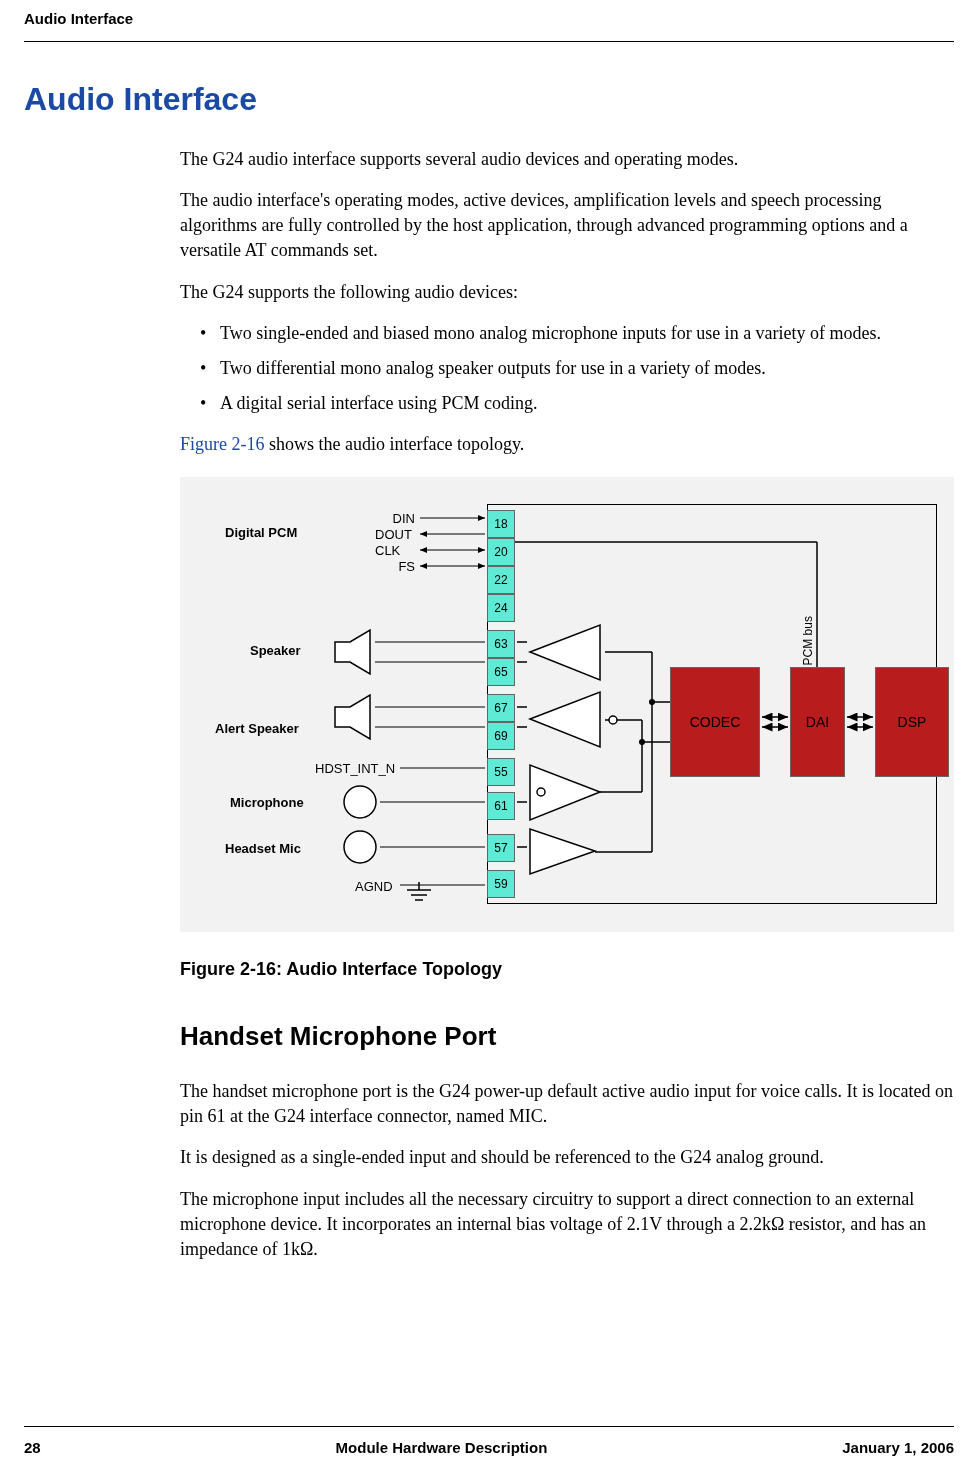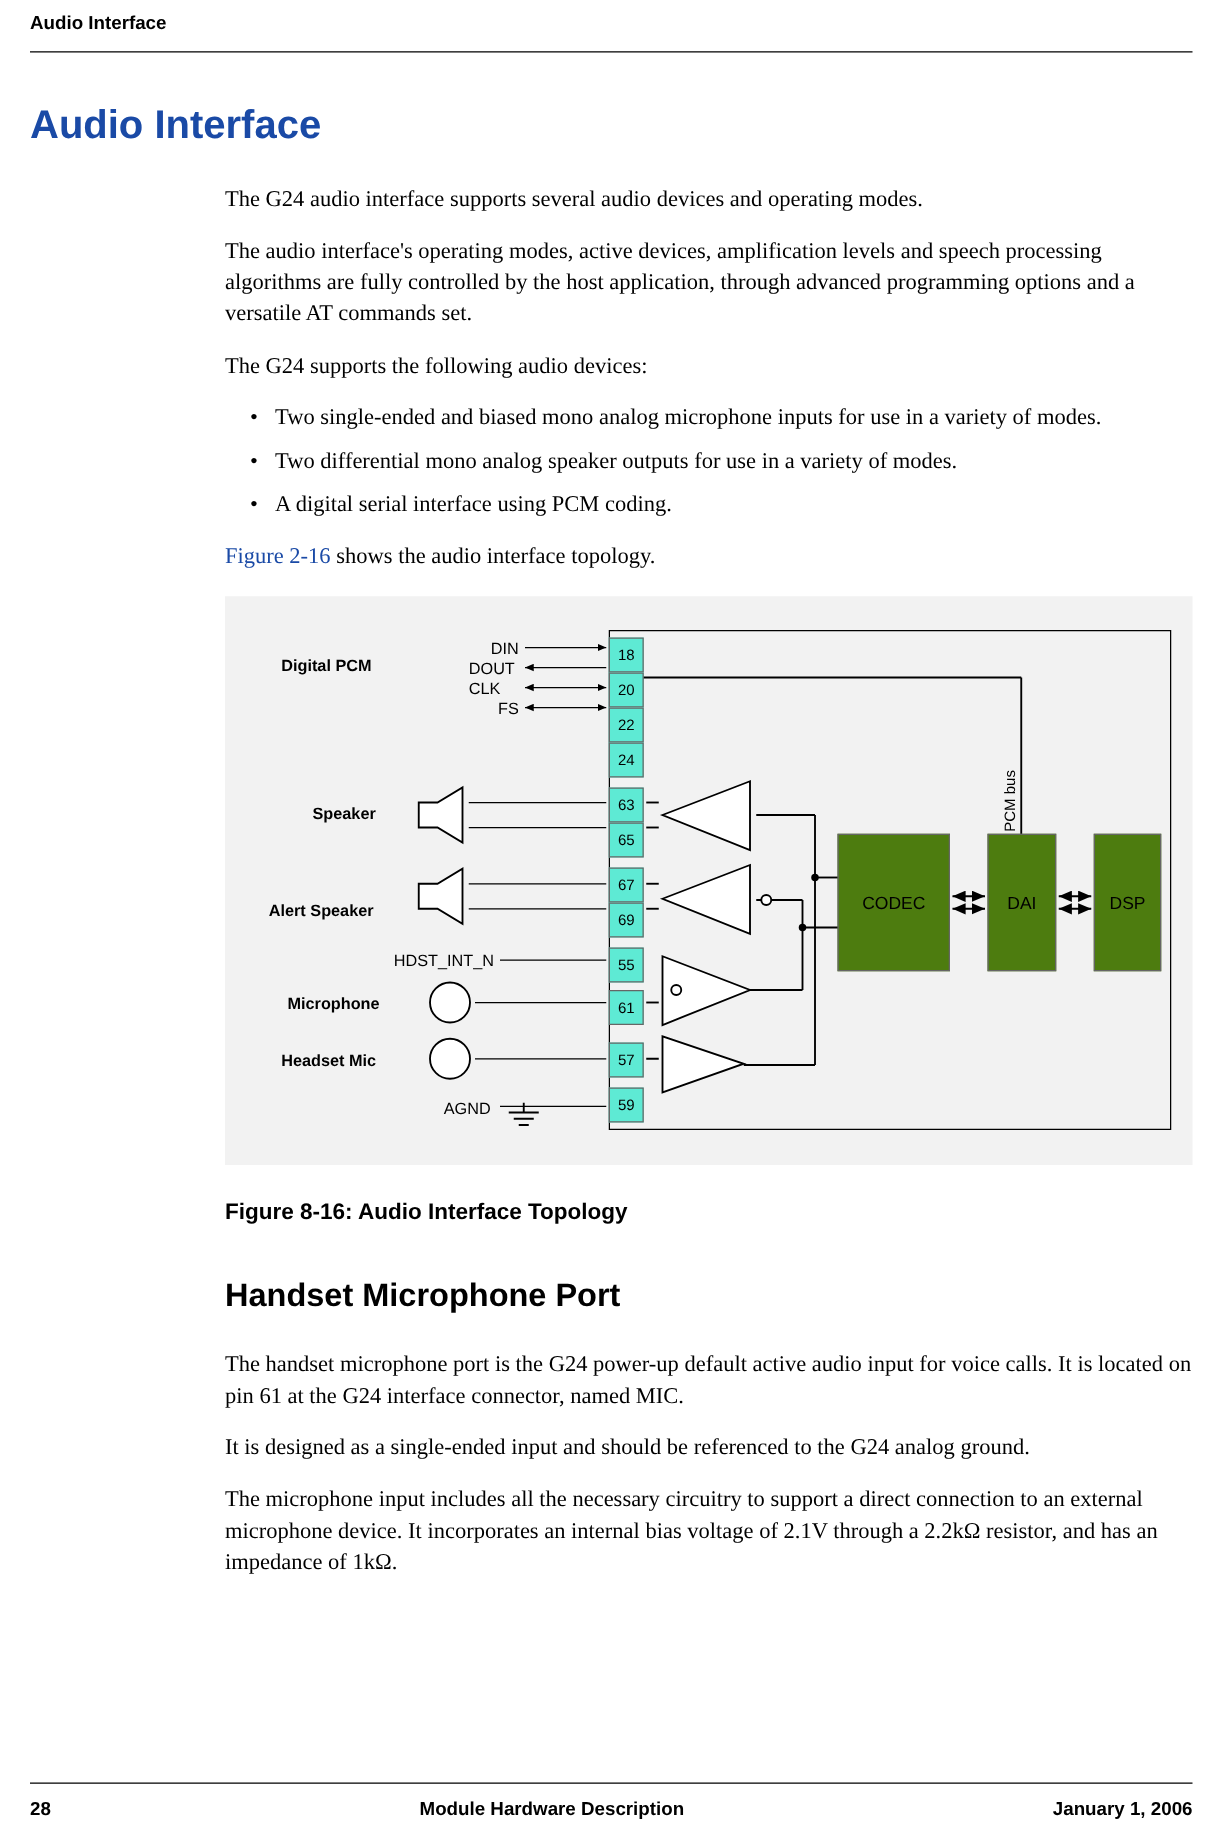--- a/index.html
+++ b/index.html
@@ -127,21 +127,21 @@
       background: #5eead4;
       font-family: Arial, Helvetica, sans-serif;
       font-size: 12px;
       display: flex;
       align-items: center;
       justify-content: center;
     }
     .chip-box {
       position: absolute;
       border: 1px solid #666;
-      background: #4d7c0f;
+      background: #b91c1c;
       font-family: Arial, Helvetica, sans-serif;
       font-size: 14px;
       display: flex;
       align-items: center;
       justify-content: center;
     }
     .amp-triangle {
       position: absolute;
     }
     .speaker-icon {
@@ -206,21 +206,21 @@
 
     <span class="diagram-label bold" style="left:50px;top:140px">Speaker</span>
     <span class="diagram-label bold" style="left:15px;top:218px">Alert Speaker</span>
     <span class="diagram-label" style="left:115px;top:258px">HDST_INT_N</span>
     <span class="diagram-label bold" style="left:30px;top:292px">Microphone</span>
     <span class="diagram-label bold" style="left:25px;top:338px">Headset Mic</span>
     <span class="diagram-label" style="left:155px;top:376px">AGND</span>
 
     <div class="chip-box" style="left:470px;top:165px;width:90px;height:110px">CODEC</div>
     <div class="chip-box" style="left:590px;top:165px;width:55px;height:110px">DAI</div>
-    <div class="chip-box" style="left:675px;top:165px;width:54px;height:110px">DSP</div>
+    <div class="chip-box" style="left:675px;top:165px;width:74px;height:110px">DSP</div>
 
     <span class="pcm-bus-label" style="left:608px;top:155px">PCM bus</span>
 
     <svg class="amp-triangle" style="left:325px;top:118px" width="80" height="65">
       <polygon points="5,32 75,5 75,60" fill="#fff" stroke="#000" stroke-width="1.5"></polygon>
     </svg>
     <svg class="amp-triangle" style="left:325px;top:185px" width="80" height="65">
       <polygon points="5,32 75,5 75,60" fill="#fff" stroke="#000" stroke-width="1.5"></polygon>
     </svg>
     <svg class="amp-triangle" style="left:325px;top:258px" width="80" height="65">
@@ -305,21 +305,21 @@
       <line x1="317" y1="140" x2="327" y2="140" stroke="#000" stroke-width="1.5"></line>
       <line x1="317" y1="160" x2="327" y2="160" stroke="#000" stroke-width="1.5"></line>
       <line x1="317" y1="205" x2="327" y2="205" stroke="#000" stroke-width="1.5"></line>
       <line x1="317" y1="225" x2="327" y2="225" stroke="#000" stroke-width="1.5"></line>
       <line x1="317" y1="300" x2="327" y2="300" stroke="#000" stroke-width="1.5"></line>
       <line x1="317" y1="345" x2="327" y2="345" stroke="#000" stroke-width="1.5"></line>
     </svg>
   </div>
 </div>
 
-<p class="figure-caption">Figure 8-16: Audio Interface Topology</p>
+<p class="figure-caption">Figure 2-16: Audio Interface Topology</p>
 
 <h2 class="subsection-title">Handset Microphone Port</h2>
 
 <p class="body-text">The handset microphone port is the G24 power-up default active audio input for voice calls. It is located on pin 61 at the G24 interface connector, named MIC.</p>
 <p class="body-text">It is designed as a single-ended input and should be referenced to the G24 analog ground.</p>
 <p class="body-text">The microphone input includes all the necessary circuitry to support a direct connection to an external microphone device. It incorporates an internal bias voltage of 2.1V through a 2.2kΩ resistor, and has an impedance of 1kΩ.</p>
 
 <div class="footer">
   <hr class="footer-rule">
   <div class="footer-content">

